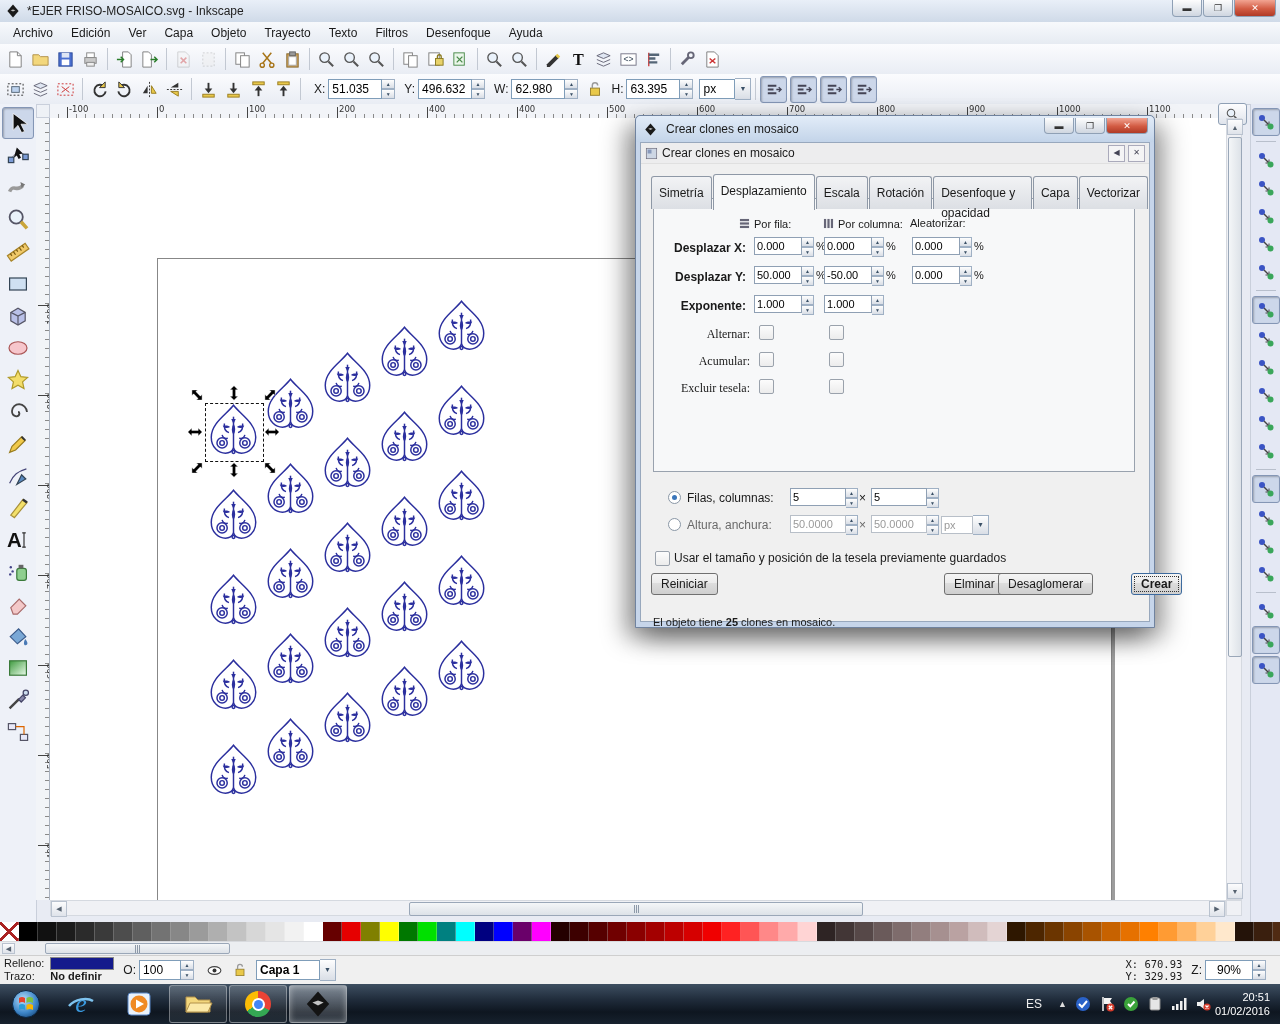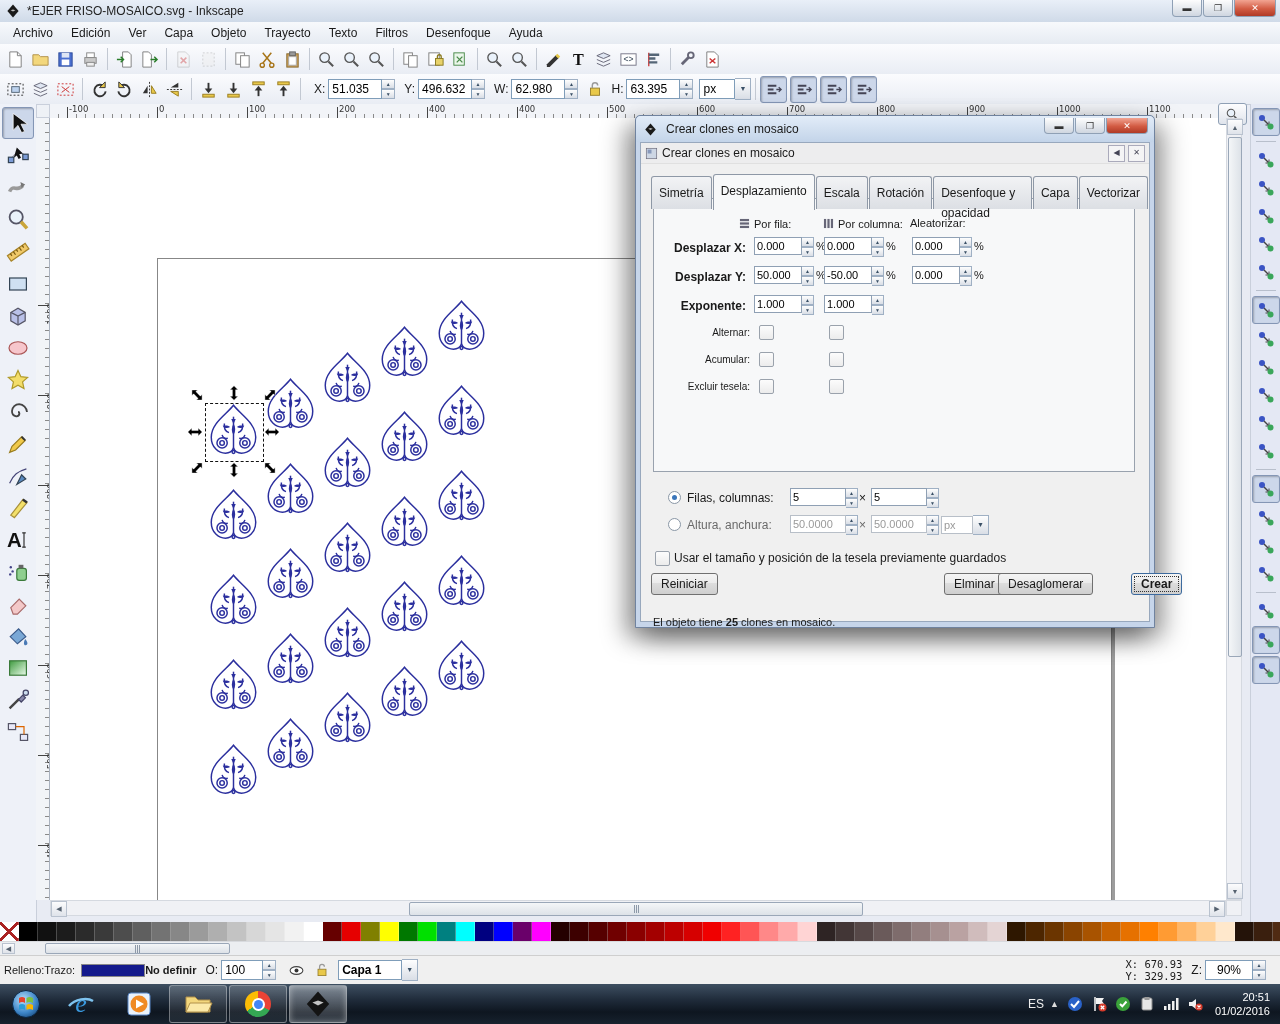--- a/index.html
+++ b/index.html
@@ -87,21 +87,21 @@
   #panel-head{position:absolute;left:0;right:0;top:0;height:20px;display:flex;align-items:center;background:#ededee;border-bottom:1px solid #e0e0e0;}
   #panel-head .ptitle{margin-left:4px;font-size:12px;}
   .phbtn{width:15px;height:15px;border:1px solid #aab;background:#f4f4f5;font-size:8px;line-height:13px;
     text-align:center;color:#445;margin-left:3px;}
   #dlg-tabs{position:absolute;left:10px;top:33px;display:flex;align-items:flex-start;z-index:3;}
   .tab{border:1px solid #8e98a6;border-bottom:none;border-radius:3px 3px 0 0;padding:6px 7px;height:20px;line-height:20px;
     font-size:12px;background:linear-gradient(#f2f3f5,#dcdfe4);margin-right:1px;}
   .tab.active{height:23px;background:#f7f8f9;margin-top:-2px;font-weight:normal;}
   #tabpanel{position:absolute;left:12px;top:55px;width:482px;height:274px;background:#f7f8f9;border:1px solid #99a2ae;box-sizing:border-box;}
   .dlbl{position:absolute;font-size:12px;font-weight:bold;text-align:right;width:92px;}
-  .dlbl2{position:absolute;font-size:10px;text-align:right;width:96px;}
+  .dlbl2{position:absolute;font-size:12px;text-align:right;width:96px;font-family:Liberation Serif, serif;}
   .hdr{position:absolute;font-size:11px;display:flex;align-items:center;gap:3px;}
   .dspin{position:absolute;display:flex;align-items:center;}
   .dspin input{width:42px;height:16px;border:1px solid #8fa0b4;font-size:11px;padding:0 2px;background:#fff;
      font-family:"Liberation Sans",sans-serif;}
   .dspin input:disabled{color:#9a9a9a;border-color:#b8bfc8;}
   .dspin .spinb{height:18px;width:12px;}
   .pct{font-size:11px;margin-left:2px;}
   .cb{position:absolute;width:13px;height:13px;border:1px solid #9aa2ac;border-radius:2px;background:linear-gradient(#fcfcfc,#ececec);}
   .radio{position:absolute;width:13px;height:13px;border:1px solid #8a97a6;border-radius:50%;background:#fff;box-sizing:border-box;}
   .radio.sel::after{content:"";display:block;width:5px;height:5px;border-radius:50%;background:#3a76bb;margin:3px;}
@@ -112,32 +112,32 @@
   #dlg-status{position:absolute;left:12px;font-size:11px;}
   
   #palette{position:absolute;left:0;top:922px;width:1280px;height:19px;background:#ddd;display:flex;overflow:hidden;}
   .swatch{flex:0 0 19px;height:19px;border-right:1px solid rgba(255,255,255,.25);box-sizing:border-box;}
   .swatch.none{background:
      linear-gradient(45deg,transparent 44%,#a22 44%,#a22 56%,transparent 56%),
      linear-gradient(-45deg,transparent 44%,#a22 44%,#a22 56%,transparent 56%),#fff;}
   #palscroll{position:absolute;left:0;top:941px;width:1280px;height:14px;background:#eceef1;border-top:1px solid #d8dade;box-sizing:border-box;}
   #statusbar{position:absolute;left:0;top:955px;width:1280px;height:29px;background:#f0f0f0;border-top:1px solid #cfcfcf;
     display:flex;align-items:center;box-sizing:border-box;font-size:11px;}
-  .stcol{display:flex;justify-content:center;line-height:13px;}
+  .stcol{display:flex;flex-direction:column;justify-content:center;line-height:13px;}
   #fillsw{width:62px;height:11px;border:1px solid #888;}
   .stxy{font-family:"DejaVu Sans Mono",monospace;font-size:10.5px;line-height:12px;text-align:right;}
   
   #taskbar{position:absolute;left:0;top:984px;width:1280px;height:40px;
     background:linear-gradient(#3e4f61,#1f2b3a 40%,#0e1620 70%,#17222e);display:flex;align-items:center;z-index:100;}
   .tkbtn{width:56px;height:36px;margin:0 1px;border-radius:3px;display:flex;align-items:center;justify-content:center;}
   .tkbtn.boxed{border:1px solid rgba(255,255,255,.35);background:linear-gradient(rgba(255,255,255,.18),rgba(255,255,255,.05));}
   .tkbtn.active{background:linear-gradient(rgba(255,255,255,.35),rgba(255,255,255,.12));box-shadow:inset 0 0 6px rgba(255,255,255,.4);}
   #tray{margin-left:auto;display:flex;align-items:center;color:#eee;}
   #tray .tico{margin:0 4px;display:flex;align-items:center;justify-content:center;}
-  #clock{text-align:right;font-size:11px;line-height:14px;color:#fff;margin:0 10px 0 8px;}
+  #clock{text-align:right;font-size:11px;line-height:14px;color:#fff;margin:0 10px 0 0;}
 </style>
 </head>
 <body>
 
 <div id="screen">
 
 <svg width="0" height="0" style="position:absolute">
  <defs>
   <linearGradient id="gg" x1="0" y1="0" x2="1" y2="1">
           <stop offset="0" stop-color="#3f9b3f"></stop>
@@ -1432,21 +1432,21 @@
       </div>
     </div>
   </div>
   <div class="tkbtn boxed active">
     <svg width="28" height="28" viewBox="0 0 20 20">
           <path d="M10 1l8 9-8 9-8-9z" fill="#141414"></path>
           <path d="M6 9l4-1.5L14 9l-4 2z" fill="#fff" opacity=".75"></path>
         </svg>
   </div>
   <div id="tray">
-    <span style="font-size:12px;margin-right:2px">ES</span>
+    <span style="font-size:12px;margin-right:12px">ES</span>
     <span class="tico" style="font-size:9px;color:#ddd">▲</span>
     <span class="tico">
           <svg width="16" height="16" viewBox="0 0 16 16">
             <circle cx="8" cy="8" r="7" fill="#2a62c8"></circle>
             <path d="M4 8l3 3 5-6" fill="none" stroke="#fff" stroke-width="2"></path>
           </svg>
         </span>
     <span class="tico">
           <svg width="16" height="16" viewBox="0 0 16 16">
             <path d="M4 1v14" stroke="#e8e8e8" stroke-width="1.6"></path>

